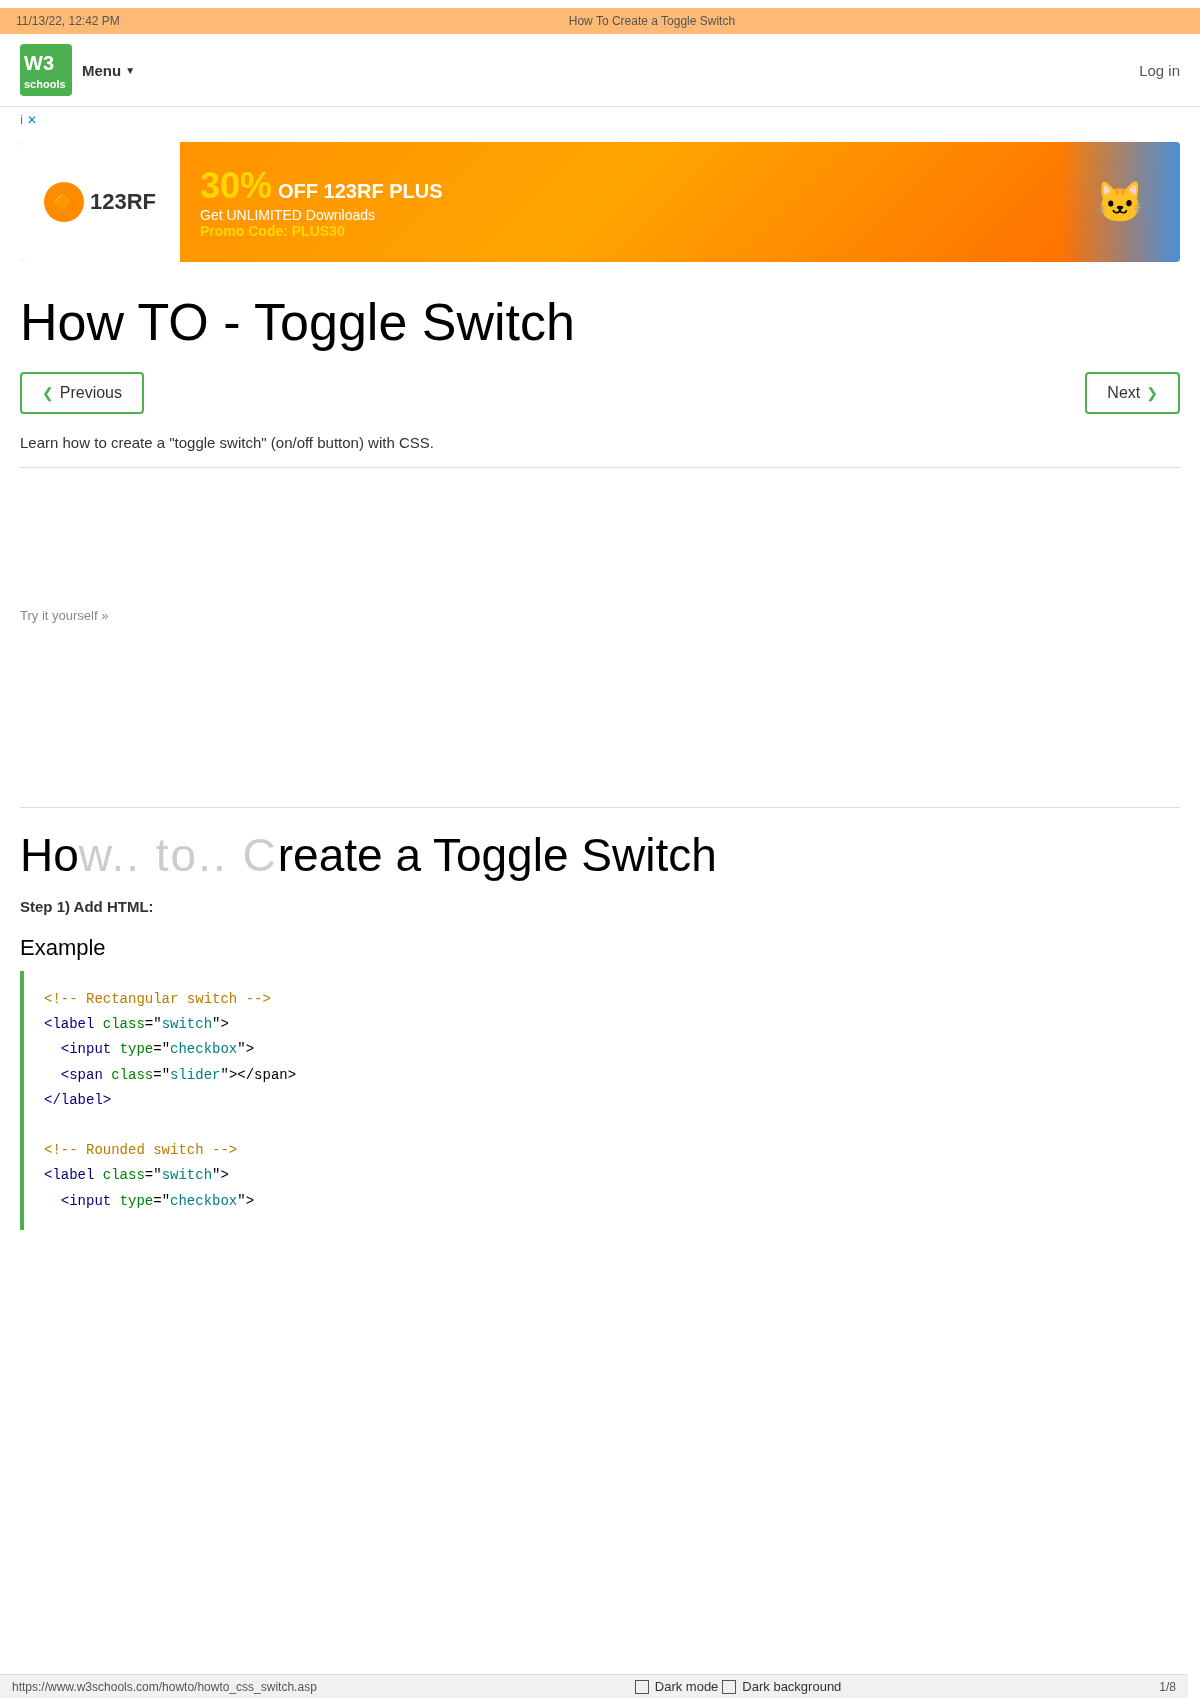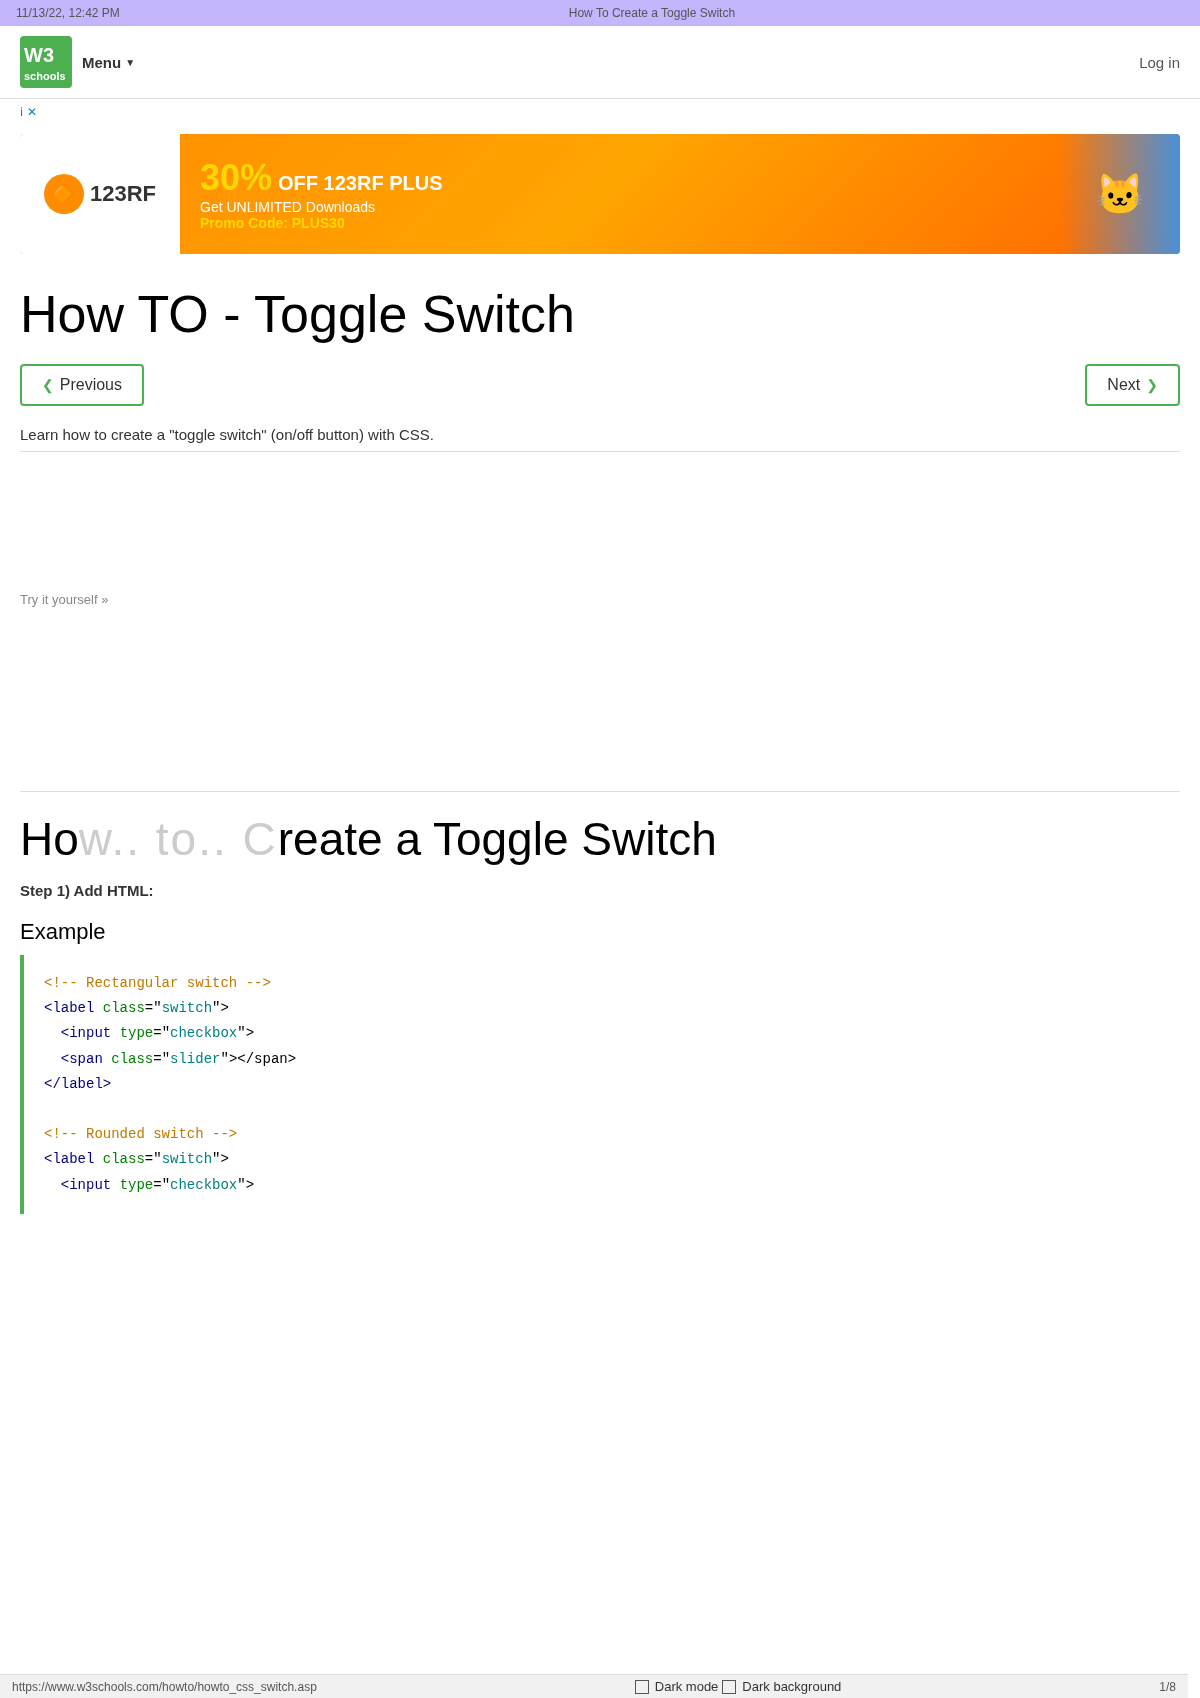--- a/index.html
+++ b/index.html
@@ -18,21 +18,22 @@
     }
 
     
     .browser-bar {
       display: flex;
       justify-content: space-between;
       align-items: center;
       padding: 6px 16px;
       font-size: 12px;
       color: #555;
-      background: #c4b5fd;
+      background: #fdba74;
+      margin-top: 8px;
     }
 
     .browser-bar .date {
       font-size: 12px;
     }
 
     .browser-bar .page-title-bar {
       font-size: 12px;
       color: #555;
     }
@@ -238,21 +239,21 @@
       content: '❯';
       color: #4caf50;
       font-size: 14px;
     }
 
     
     .page-description {
       font-size: 15px;
       color: #333;
       margin-bottom: 16px;
-      padding-bottom: 8px;
+      padding-bottom: 16px;
       border-bottom: 1px solid #ddd;
     }
 
     
     .ad-placeholder {
       min-height: 200px;
       margin: 20px 0;
       border-bottom: 1px solid #ddd;
       padding-bottom: 16px;
     }

